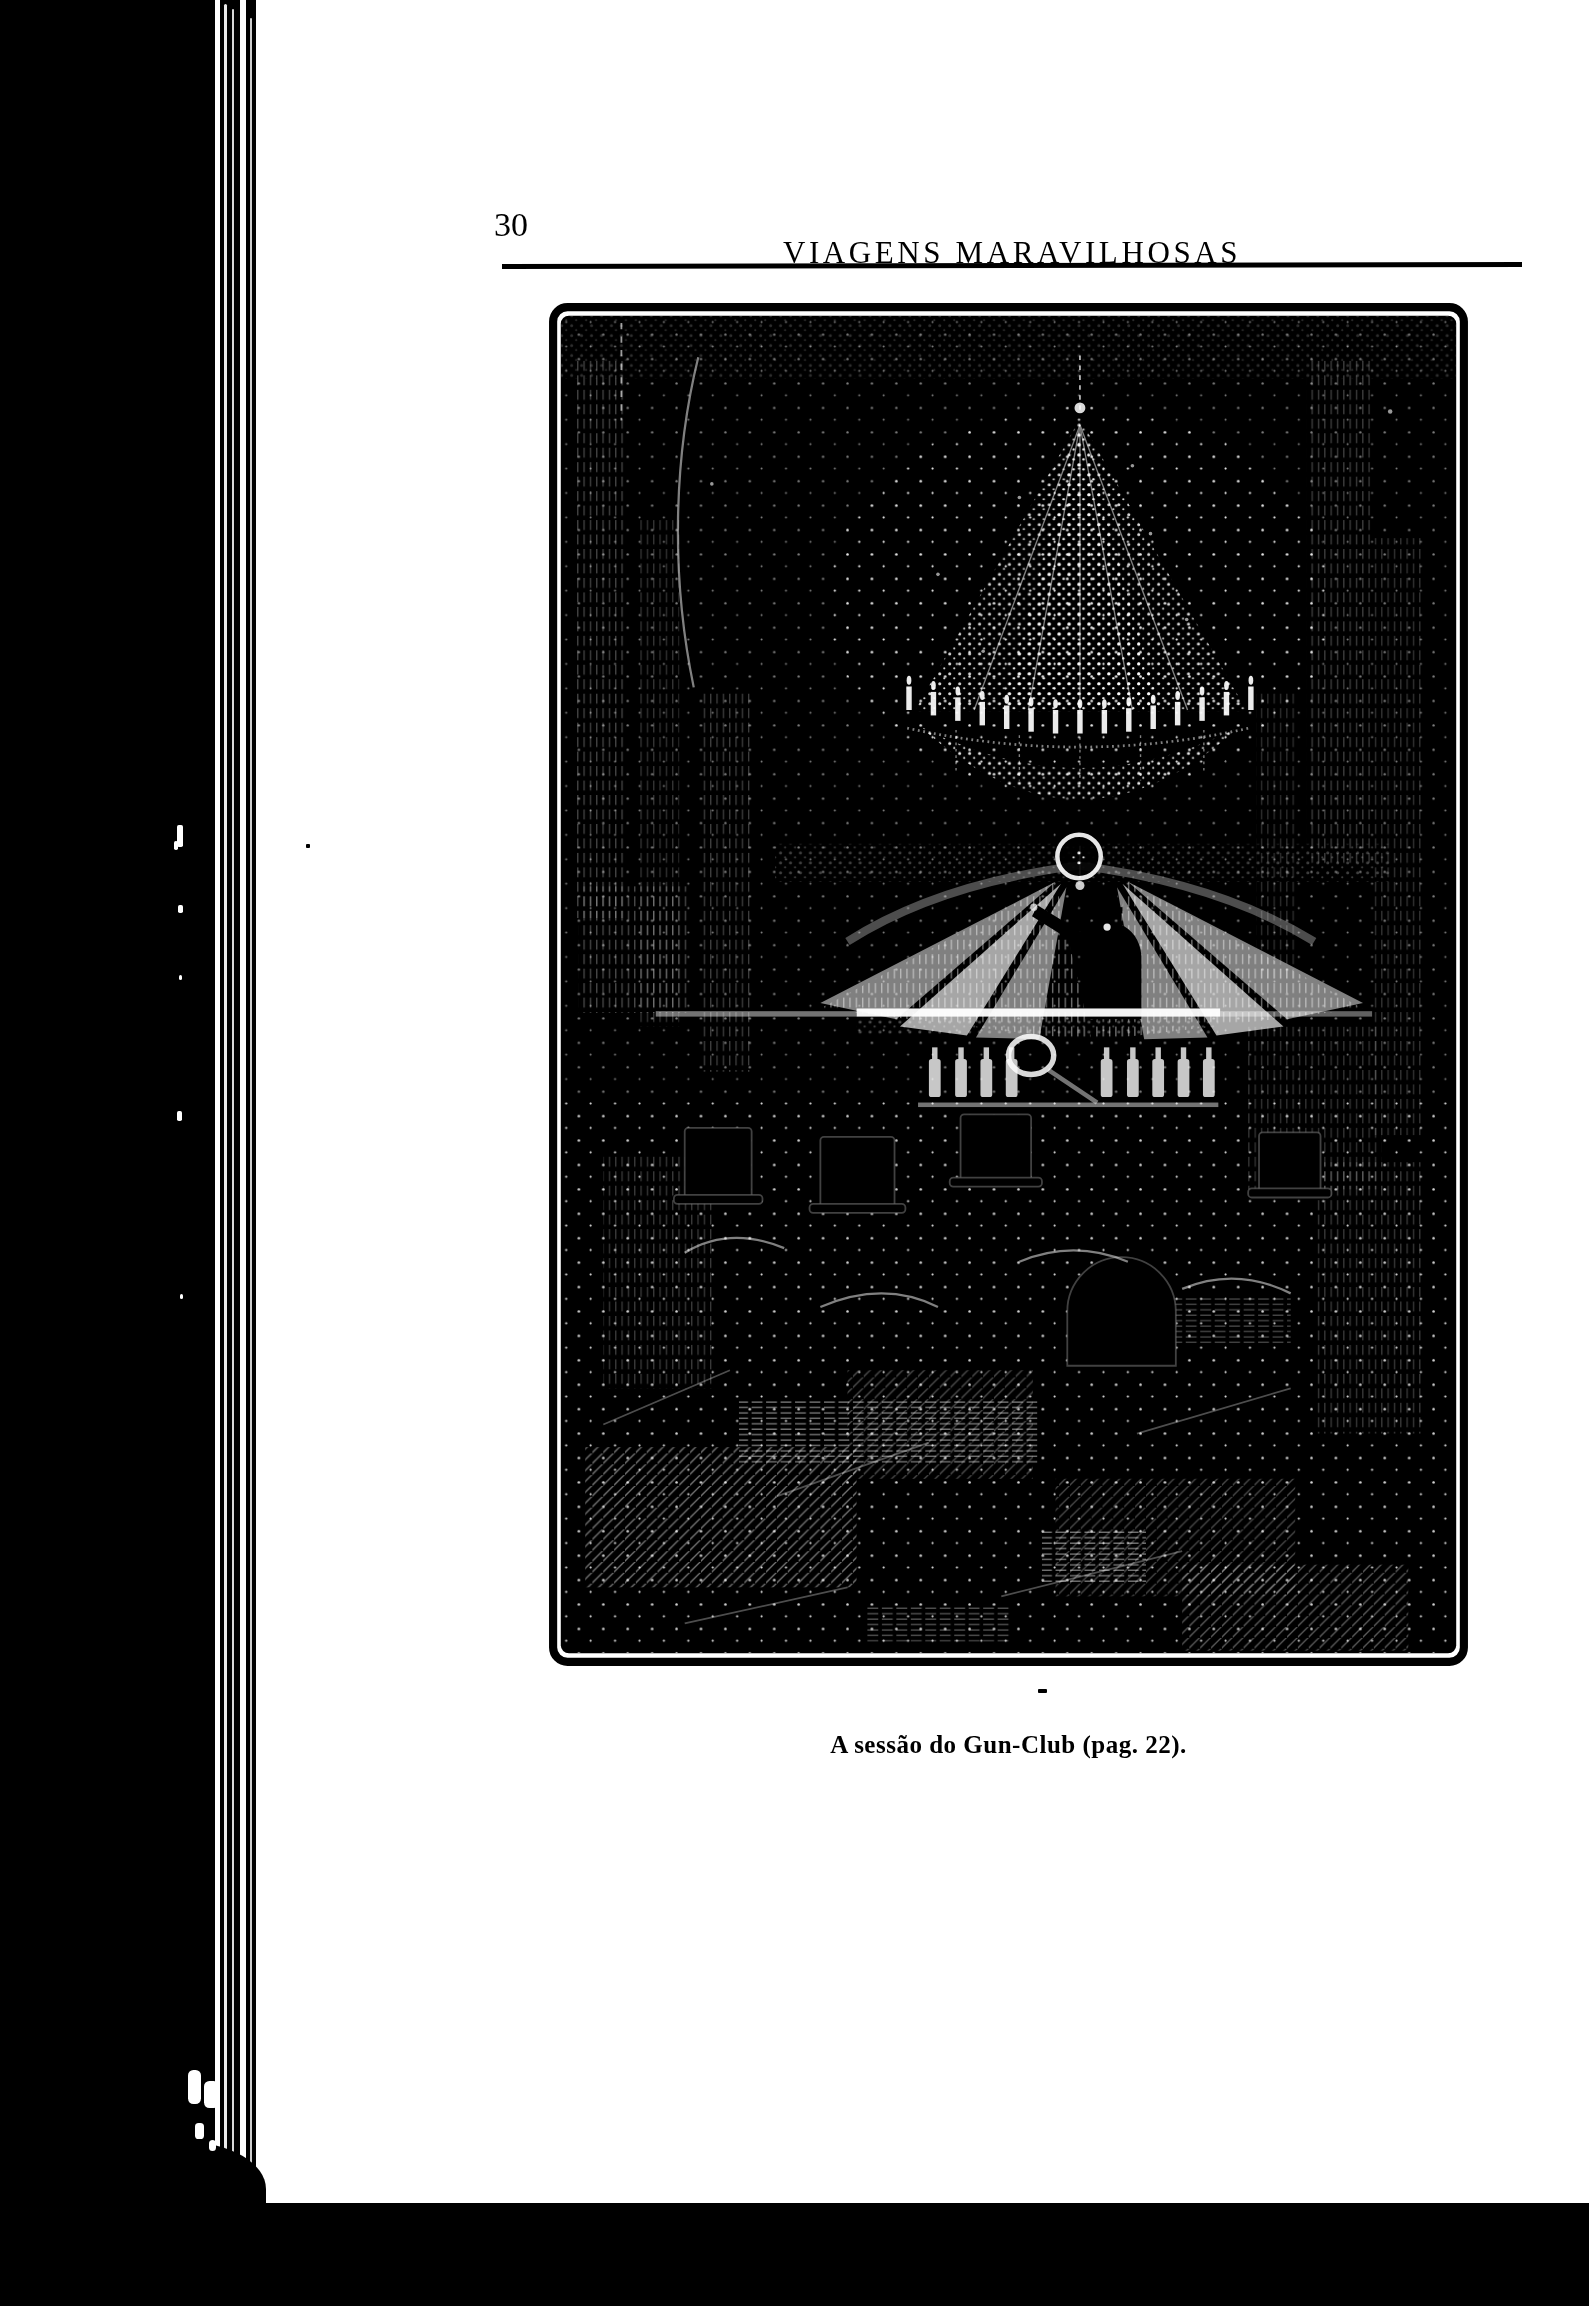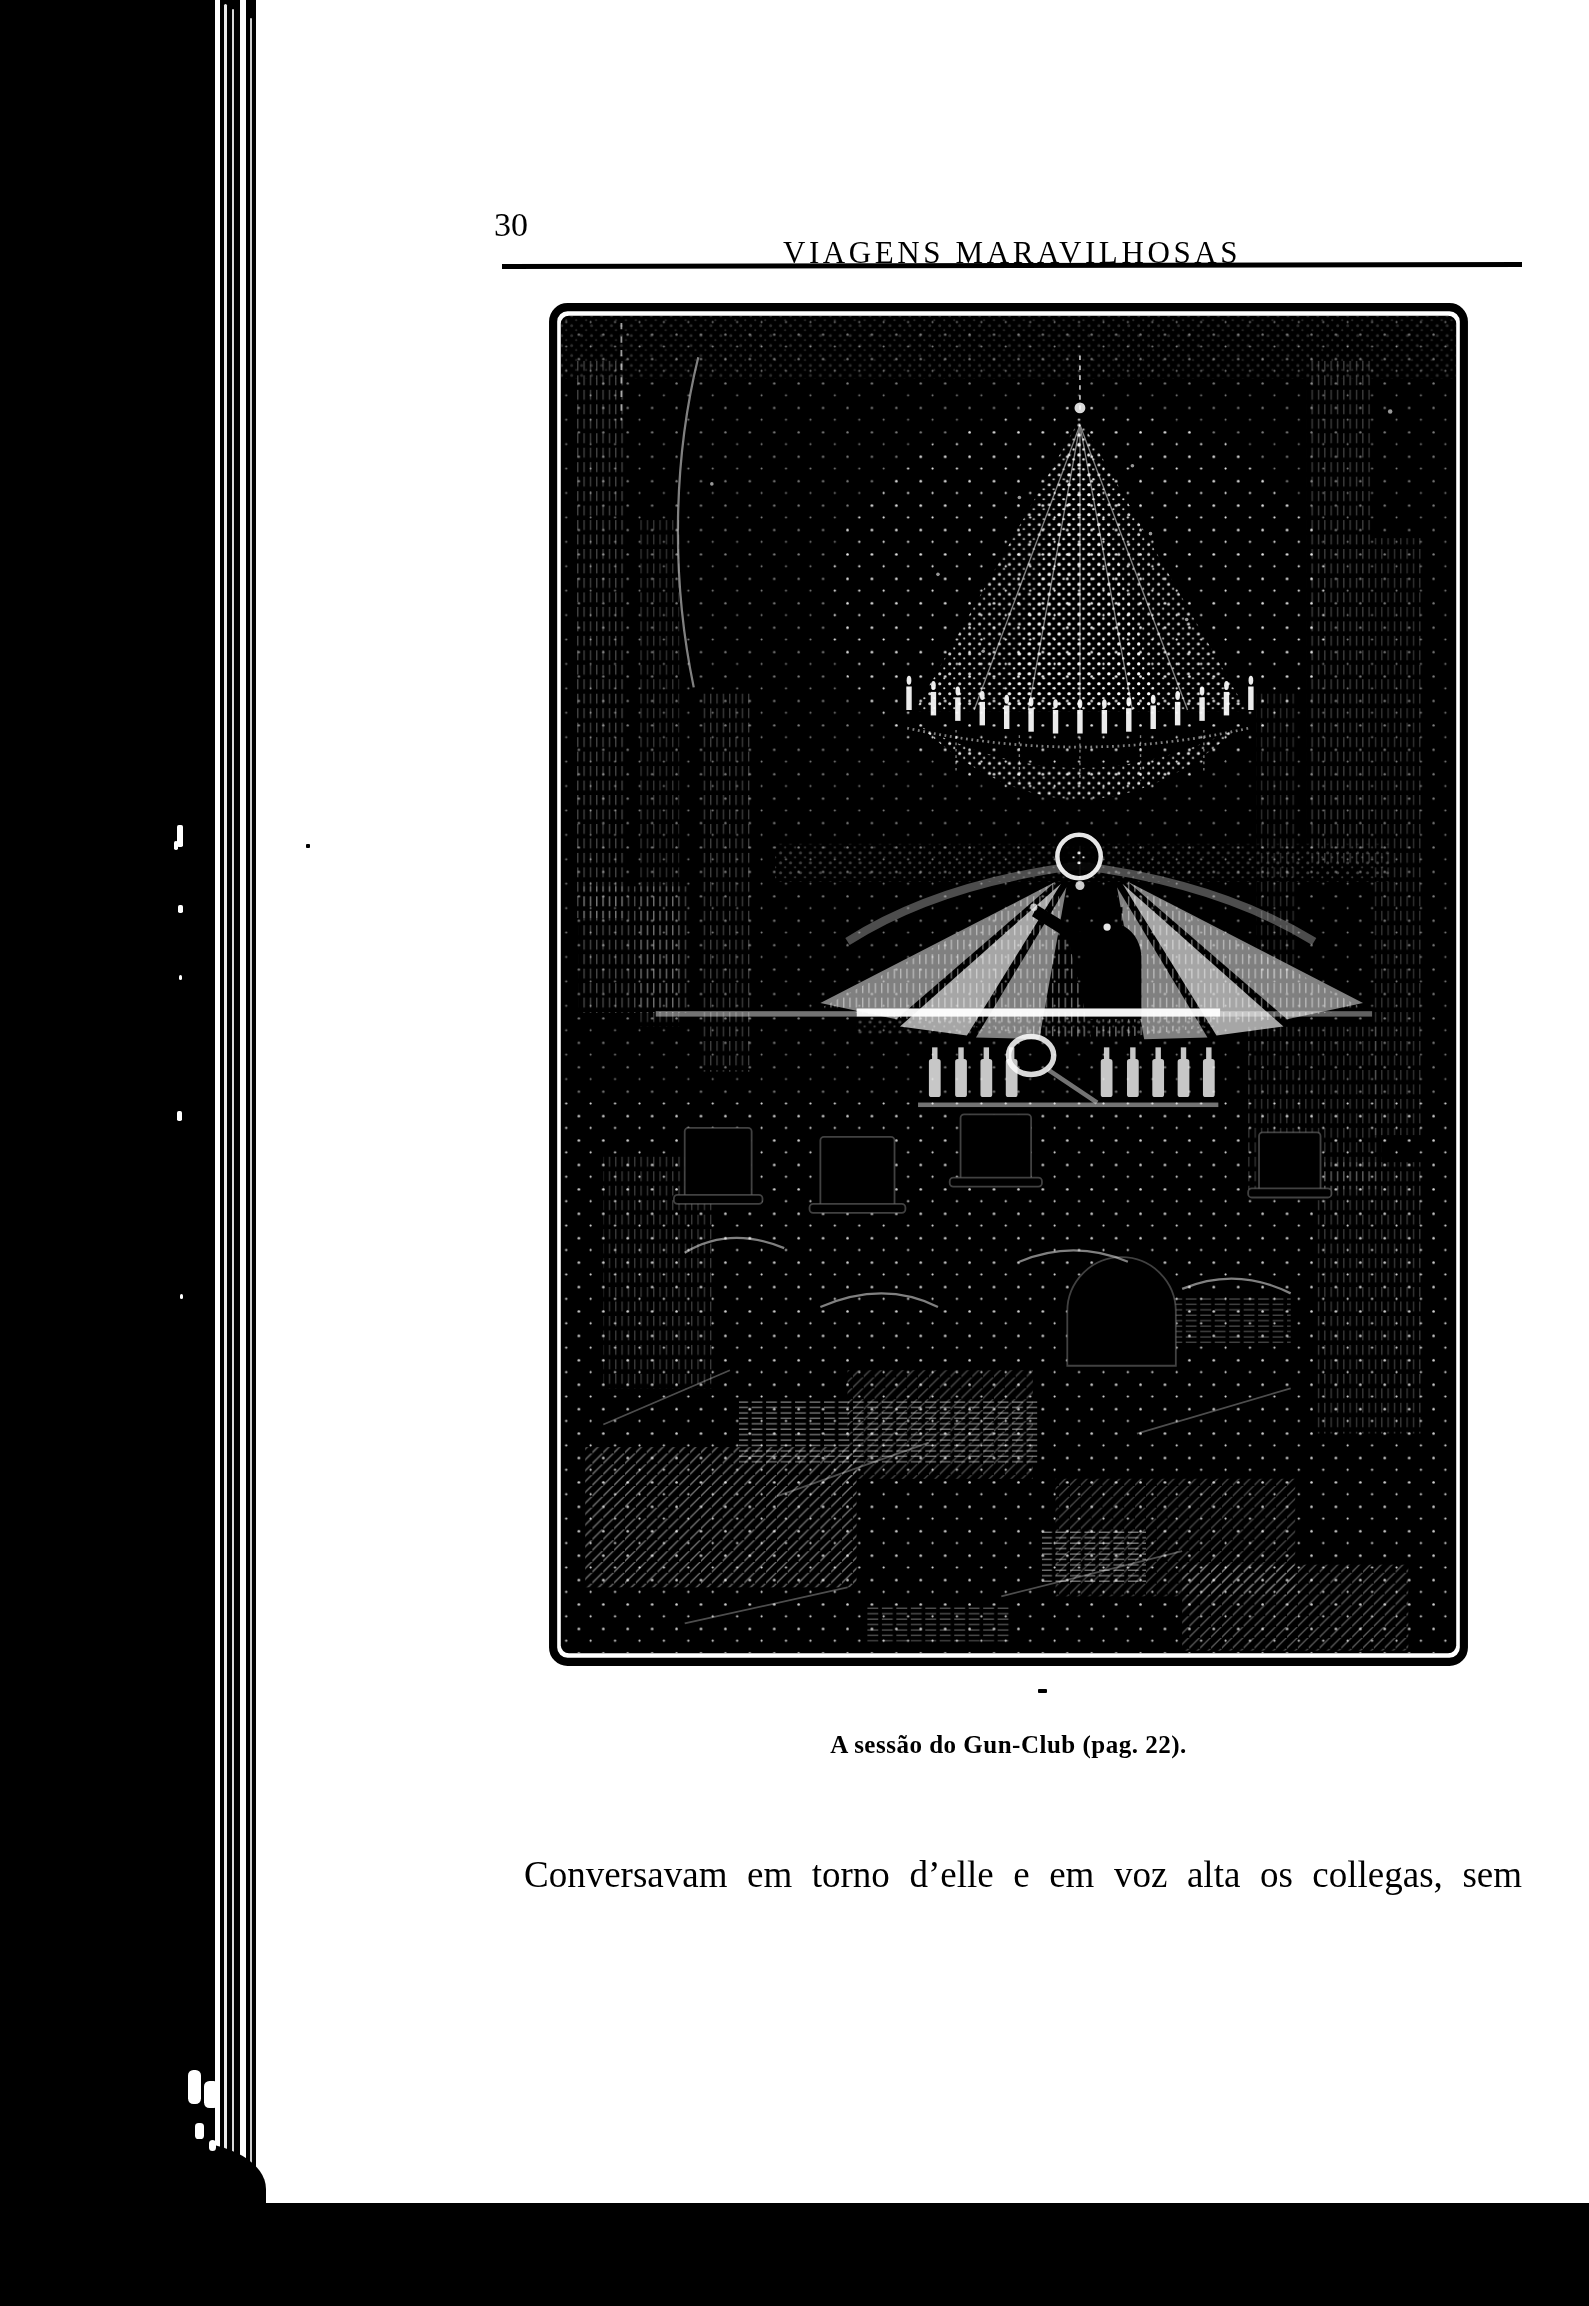--- a/index.html
+++ b/index.html
@@ -284,15 +284,14 @@
     </g>
   </g>
 </svg>
 </div>
 
 <div class="abs caption">A sessão do Gun-Club (pag. 22).</div>
 <div class="inkmark" style="left:1038px;top:1689px;width:9px;height:3.6px;"></div>
 <div class="inkmark" style="left:306px;top:844px;width:3.6px;height:3.6px;"></div>
 
 <div class="abs body-text">
-  <div class="body-line indent">Conversavam em torno d’elle e em voz alta os collegas, sem</div>
 </div>
 
 
 </body></html>

